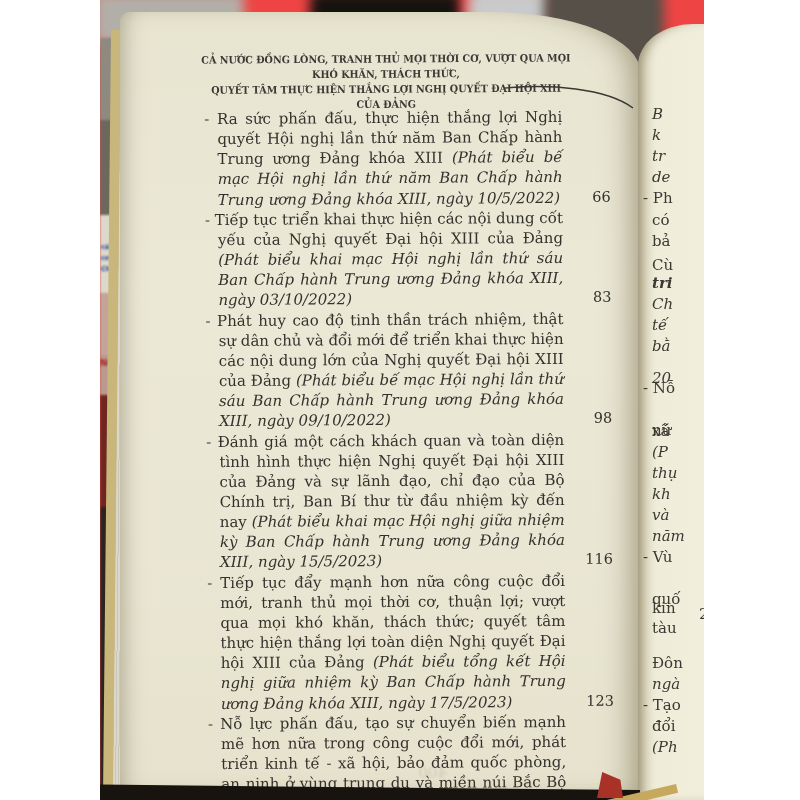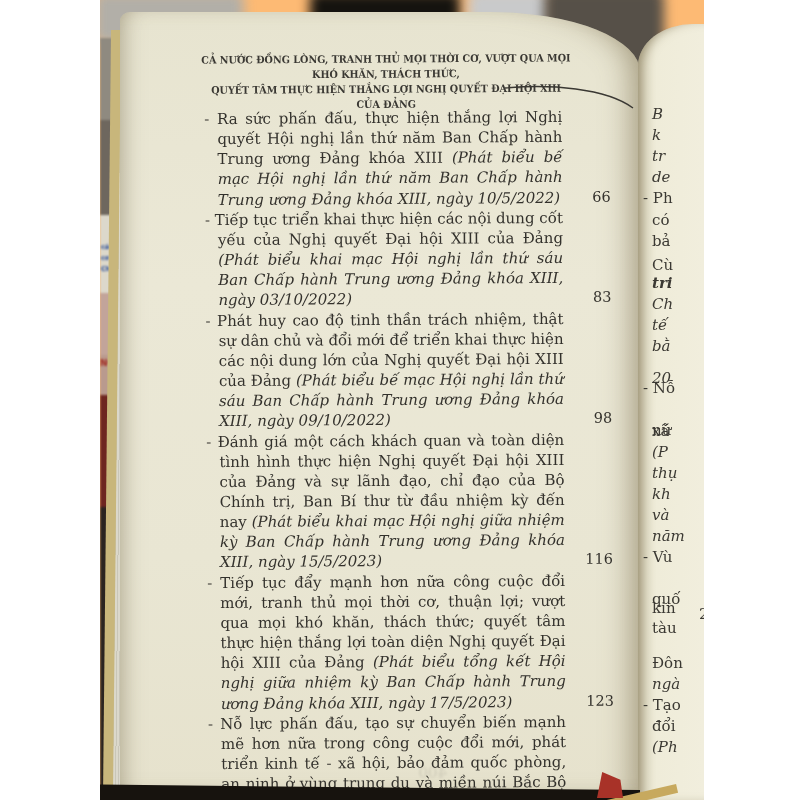--- a/index.html
+++ b/index.html
@@ -1,21 +1,21 @@
 <!DOCTYPE html>
 <html><head>
 <meta charset="utf-8">
 <style>
   html,body{margin:0;padding:0;background:#ffffff;}
   body{width:800px;height:800px;position:relative;overflow:hidden;
        font-family:"DejaVu Serif","Liberation Serif",serif;}
 
   
   .photo{position:absolute;left:100px;top:0;width:604px;height:800px;
-         background:#fdba74;overflow:hidden;}
+         background:#ef4444;overflow:hidden;}
 
   
   .blob{position:absolute;filter:blur(6px);}
   .blob.bag{left:-6px;top:-8px;width:150px;height:52px;background:#b2afa8;border-radius:8px;}
   .blob.white-patch{left:368px;top:-10px;width:84px;height:66px;background:#c9cacb;border-radius:10px;}
   .blob.gray-patch{left:444px;top:-12px;width:120px;height:86px;background:#565048;border-radius:10px;}
   .blob.dark-item{left:210px;top:-8px;width:150px;height:50px;background:#15130f;border-radius:6px;}
 
   
   .spine-strip{position:absolute;left:0;top:38px;width:30px;height:760px;filter:blur(1.2px);}

